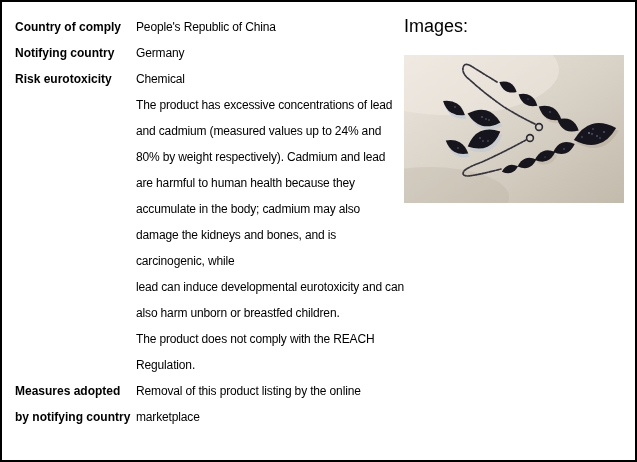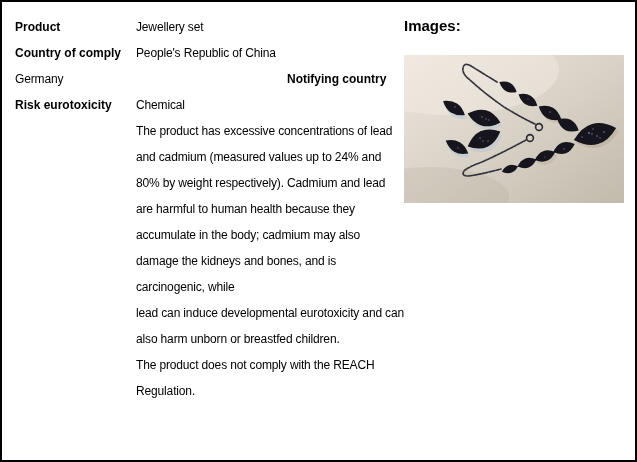--- a/index.html
+++ b/index.html
@@ -32,60 +32,62 @@
     width: 272px;
     flex: 0 0 272px;
     letter-spacing: -0.15px;
   }
   .images-panel {
     position: absolute;
     left: 402px; top: 15px;
     width: 222px;
   }
   .images-heading {
-    font-size: 15px;
-    font-weight: bold;
+    font-size: 18px;
+    font-weight: normal;
     line-height: 18px;
   }
   .photo {
     margin-top: 20px;
     width: 220px; height: 148px;
   }
   .photo svg { display: block; }
 </style>
 </head>
 <body>
 
 <div class="fields">
   <div class="row">
-    <div class="cell label">Product</div>
-    <div class="cell value">Jewellery set</div>
-  </div>
-  <div class="row">
     <div class="cell label">Country of comply</div>
     <div class="cell value">People's Republic of China</div>
   </div>
   <div class="row">
+    <div class="cell label">Notifying country</div>
     <div class="cell value">Germany</div>
-    <div class="cell label">Notifying country</div>
   </div>
   <div class="row">
     <div class="cell label">Risk eurotoxicity</div>
     <div class="cell value">Chemical
 The product has excessive concentrations of lead
 and cadmium (measured values up to 24% and
 80% by weight respectively). Cadmium and lead
 are harmful to human health because they
 accumulate in the body; cadmium may also
 damage the kidneys and bones, and is
 carcinogenic, while
 lead can induce developmental eurotoxicity and can
 also harm unborn or breastfed children.
 The product does not comply with the REACH
 Regulation.</div>
+  </div>
+  <div class="row">
+    <div class="cell label">Measures adopted
+by notifying country</div>
+    <div class="cell value">Removal of this product listing by the online
+marketplace</div>
   </div>
 </div>
 
 <div class="images-panel">
   <div class="images-heading">Images:</div>
   <div class="photo">
     <svg width="220" height="148" viewBox="0 0 220 148" xmlns="http://www.w3.org/2000/svg">
       <defs>
         <linearGradient id="pbg" x1="0" y1="0" x2="1" y2="1">
           <stop offset="0" stop-color="#ece6dd"></stop>

